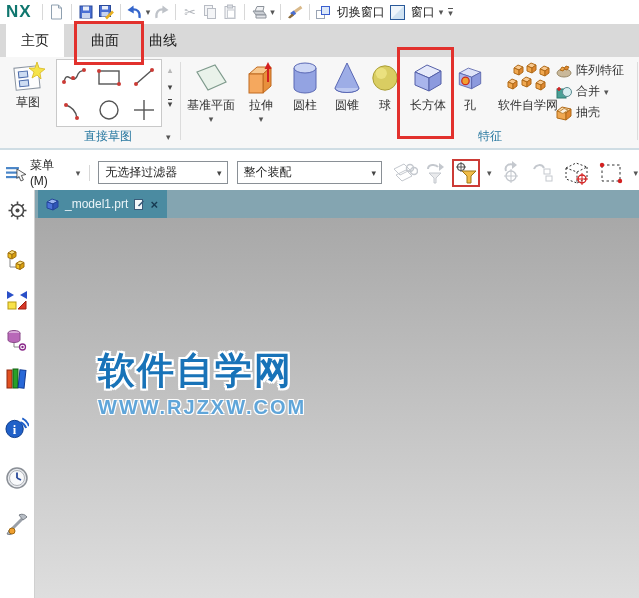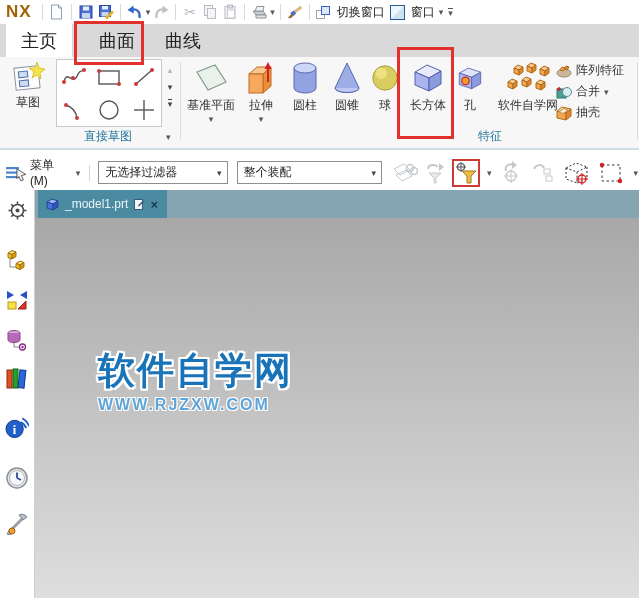--- a/index.html
+++ b/index.html
@@ -4,33 +4,33 @@
 <style>
   html,body{margin:0;padding:0;}
   body{font-family:"Liberation Sans","DejaVu Sans",sans-serif;}
   #app{position:relative;width:639px;height:598px;background:#fff;overflow:hidden;
        font-family:"Liberation Sans","DejaVu Sans",sans-serif;}
   svg{display:block}
 
   
   .titlebar{position:absolute;top:0;left:0;right:0;height:24px;background:#ffffff;
             display:flex;align-items:center;padding-left:6px;}
-  .nx-logo{font-size:17px;font-weight:bold;color:#a16207;letter-spacing:1px;margin-right:6px;}
+  .nx-logo{font-size:17px;font-weight:bold;color:#0f766e;letter-spacing:1px;margin-right:6px;}
   .tb-sep{width:1px;height:16px;background:#d8d8d8;margin:0 4px;}
   .tb-btn{width:20px;height:20px;display:flex;align-items:center;justify-content:center;}
   .tb-dd{font-size:9px;color:#555;margin:0 1px;}
   .tb-label{font-size:12px;color:#222;margin:0 3px;}
   .glyph-grey{color:#b2b6bc;font-size:14px;}
   .cust-dd{display:inline-block;font-size:9px;color:#555;border-top:1px solid #555;line-height:8px;margin-left:4px;}
 
   
   .tabrow{position:absolute;top:24px;left:0;right:0;height:33px;background:#d9d9d9;display:flex;}
   .file-tab{width:76px;background:#4593ab;color:#fff;font-size:13px;display:flex;
             align-items:center;justify-content:center;}
-  .rtab{padding:8px 15px;font-size:18px;color:#222;display:flex;align-items:center;}
+  .rtab{padding:8px 15px;font-size:14px;color:#222;display:flex;align-items:center;}
   .rtab.active{background:#ffffff;}
 
   
   .ribbon{position:absolute;top:57px;left:0;right:0;height:93px;background:#f7f7f7;
           border-bottom:2px solid #cfdde4;box-sizing:border-box;}
   .sketch-btn{position:absolute;left:4px;top:3px;width:48px;text-align:center;font-size:12px;color:#333;}
   .sketch-btn svg{margin:0 auto;}
   .gallery{position:absolute;left:56px;top:2px;width:104px;height:66px;background:#fff;
            border:1px solid #c9c9c9;display:grid;grid-template-columns:repeat(3,1fr);grid-template-rows:repeat(2,1fr);}
   .gcell{display:flex;align-items:center;justify-content:center;}
@@ -64,21 +64,21 @@
   .sbi{width:24px;height:24px;display:flex;align-items:center;justify-content:center;}
   .strip{position:absolute;top:190px;left:35px;right:0;height:28px;background:#84a5b1;display:flex;align-items:center;}
   .ptab{height:28px;background:#4b8ba1;display:flex;align-items:center;gap:5px;padding:0 9px 0 7px;
         color:#eaf4f8;font-size:12px;margin-left:3px;}
   .ptab .close{color:#173a52;font-weight:bold;font-size:13px;}
   .canvas{position:absolute;top:218px;left:35px;right:0;bottom:0;
           background:linear-gradient(#a8a8a8,#dedede);}
   .wm{position:absolute;left:63px;top:128px;}
   .wm-title{font-size:37px;font-weight:bold;color:#1873b8;letter-spacing:2px;
      text-shadow:-2px -2px 0 #fff,2px -2px 0 #fff,-2px 2px 0 #fff,2px 2px 0 #fff,0 -2px 0 #fff,0 2px 0 #fff,-2px 0 0 #fff,2px 0 0 #fff;}
-  .wm-url{font-size:16px;font-weight:bold;color:#5fa5d9;letter-spacing:2px;margin-top:0px;
+  .wm-url{font-size:20px;font-weight:bold;color:#5fa5d9;letter-spacing:2px;margin-top:0px;
      text-shadow:-1px -1px 0 #fff,1px -1px 0 #fff,-1px 1px 0 #fff,1px 1px 0 #fff;}
 
   
   .hl{position:absolute;border:3px solid #e2312d;pointer-events:none;z-index:50;}
   .hl-home{left:74px;top:21px;width:64px;height:38px;}
   .hl-block{left:397px;top:47px;width:51px;height:86px;}
 </style>
 </head>
 <body>
 

